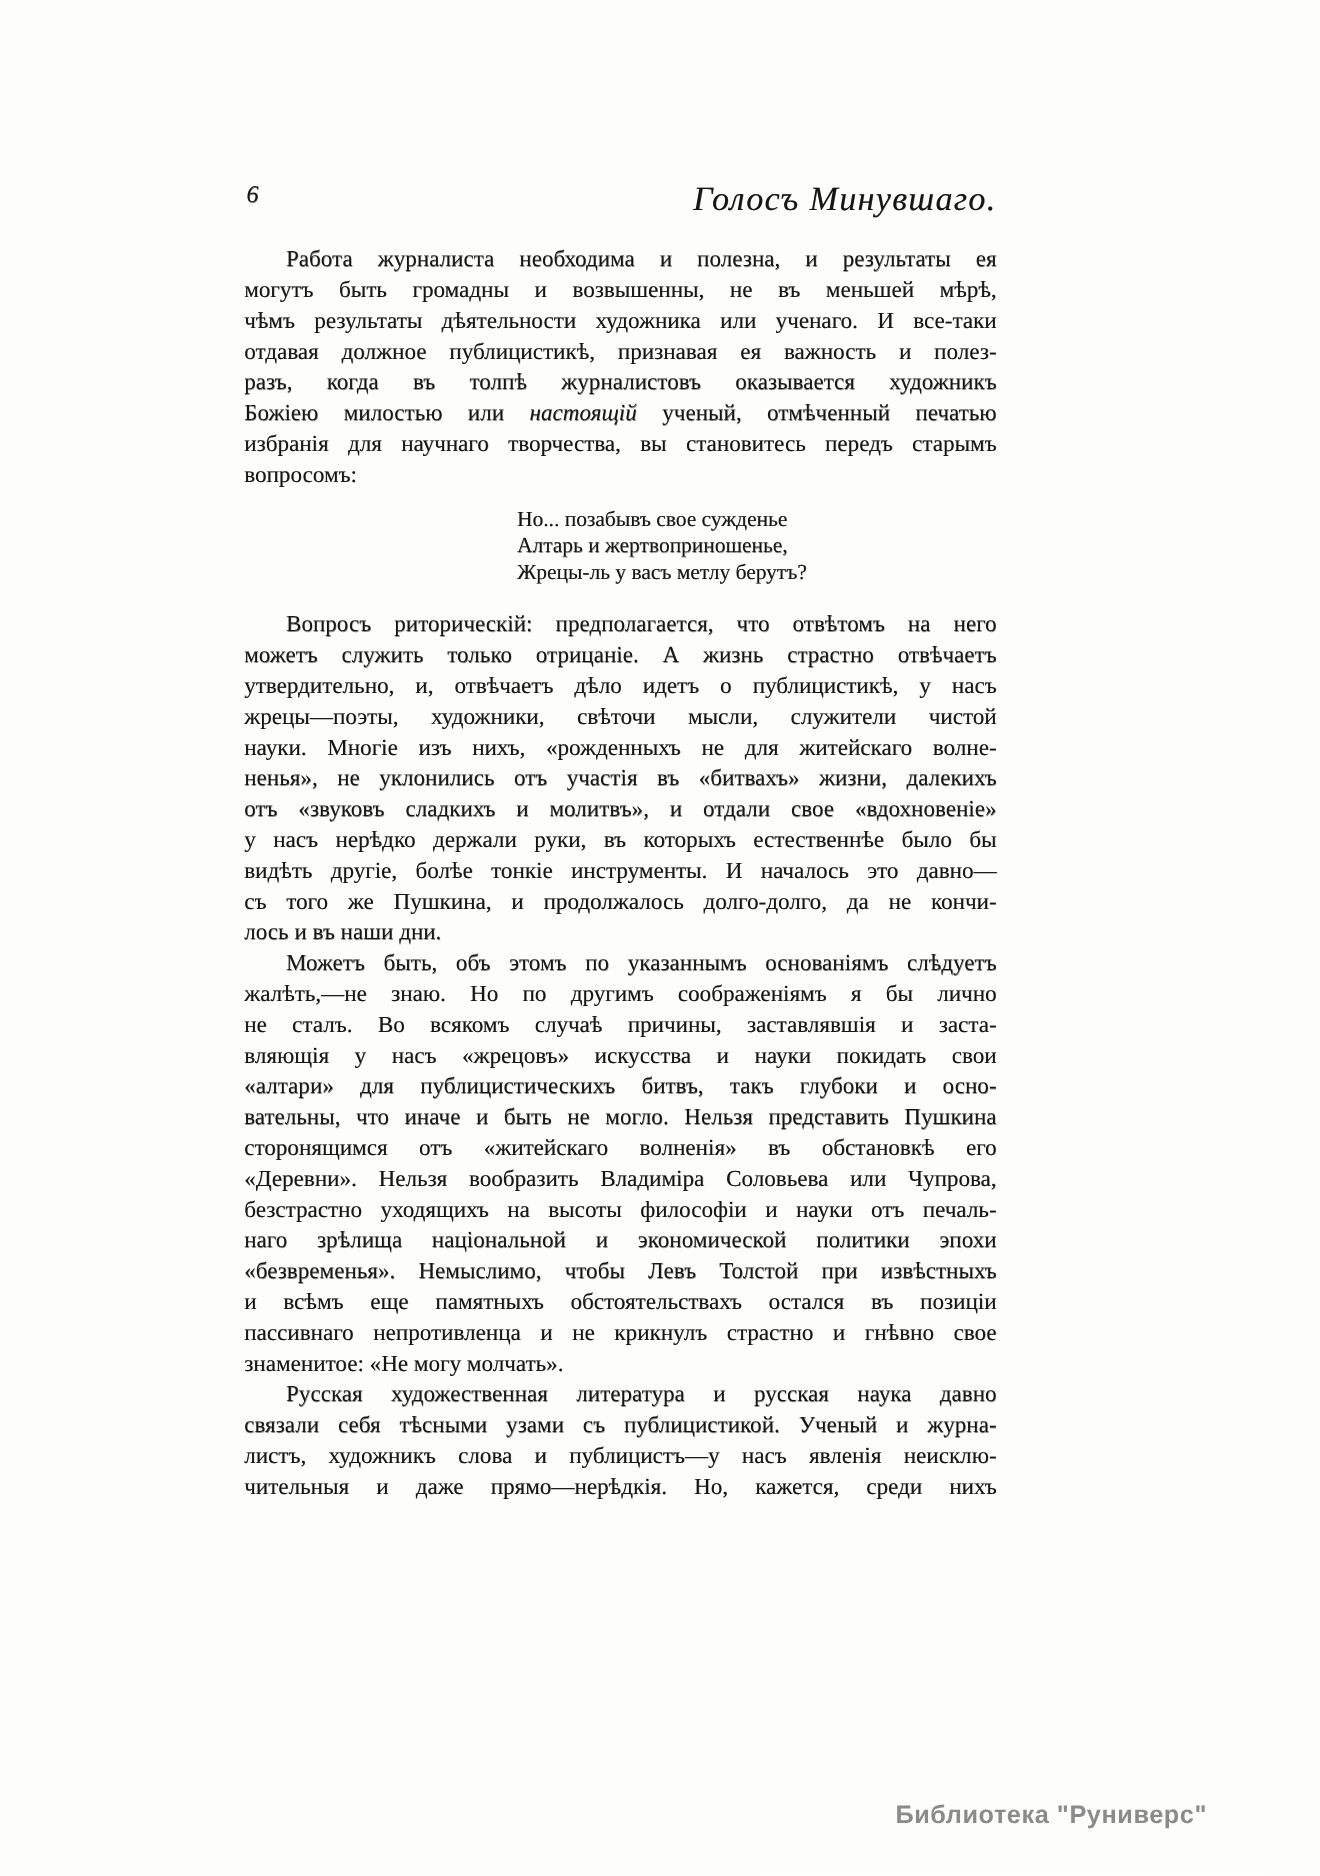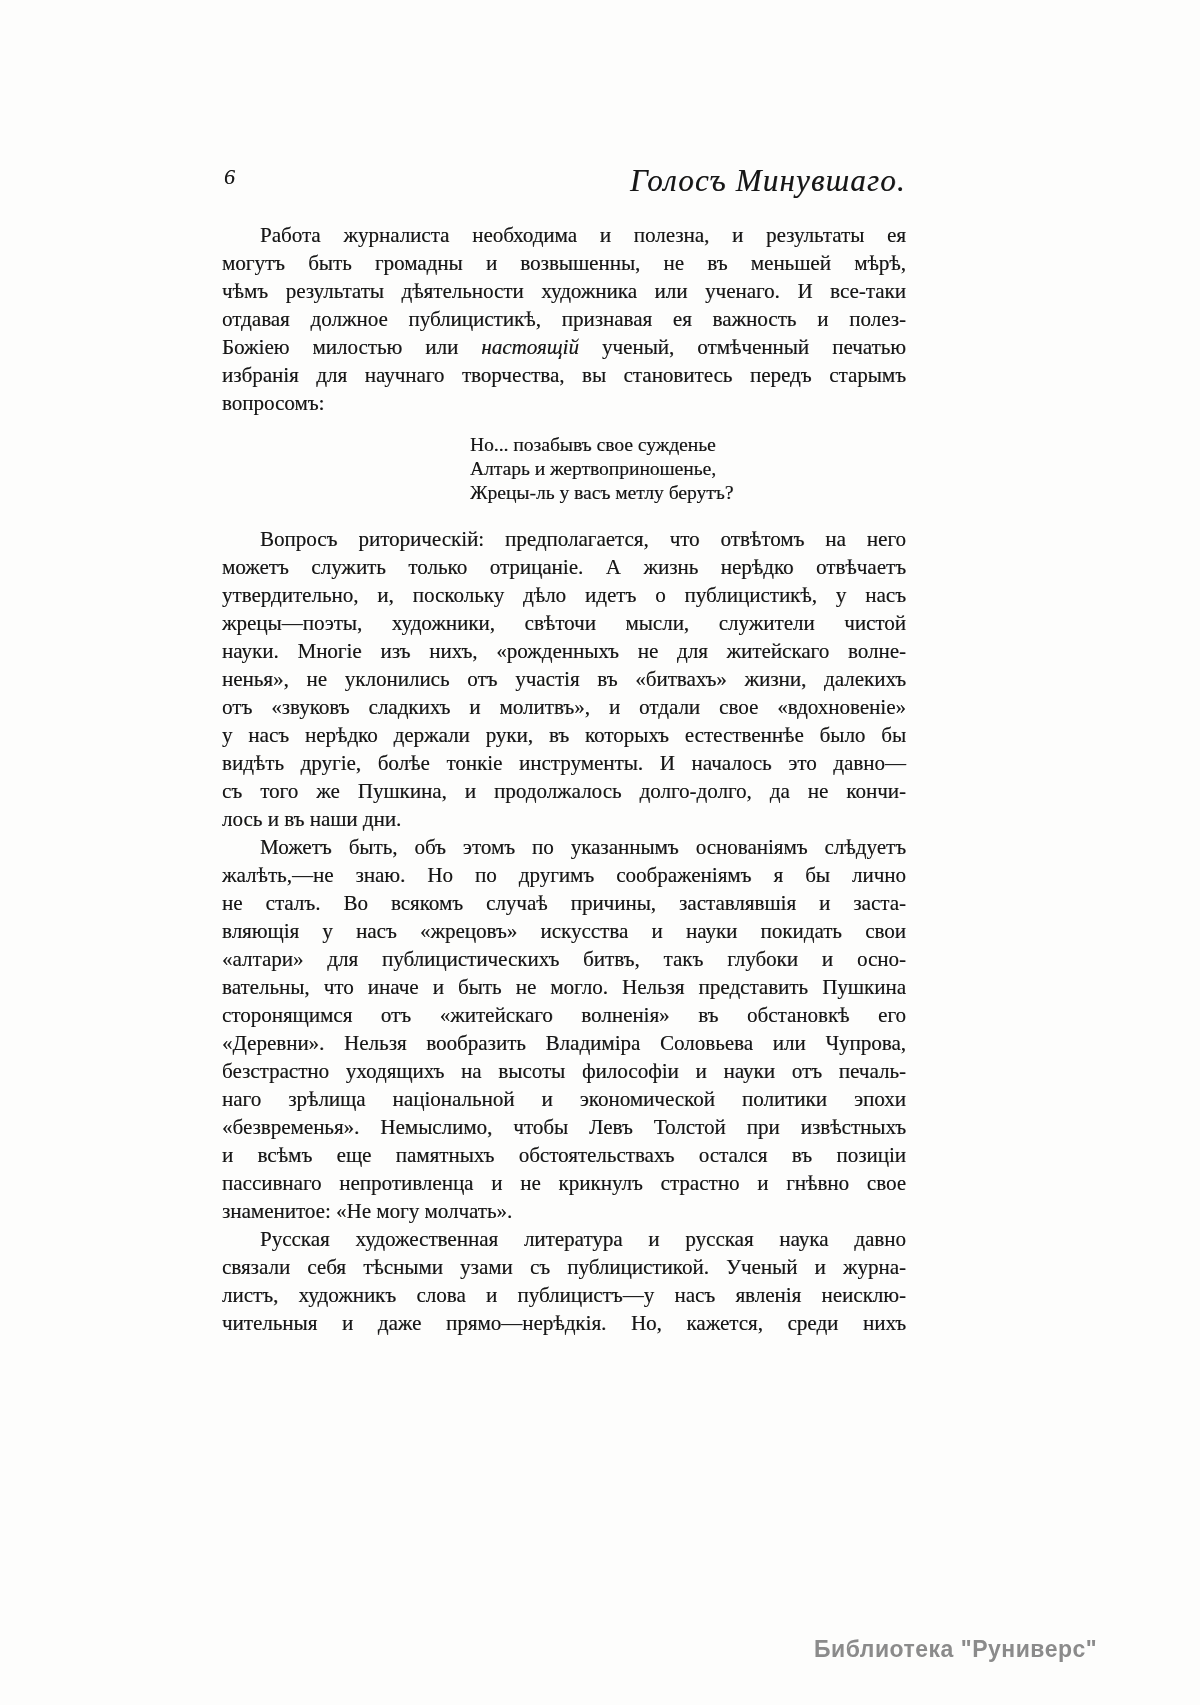--- a/index.html
+++ b/index.html
@@ -67,33 +67,34 @@
     <span class="page-num">6</span>
     <div class="header-title">Голосъ Минувшаго.</div>
   </div>
 
   <div class="text-block">
       <div class="para prose">
         <div class="line just indent">Работа журналиста необходима и полезна, и результаты ея</div>
         <div class="line just">могутъ быть громадны и возвышенны, не въ меньшей мѣрѣ,</div>
         <div class="line just">чѣмъ результаты дѣятельности художника или ученаго. И все-таки</div>
         <div class="line just">отдавая должное публицистикѣ, признавая ея важность и полез-</div>
+        <div class="line just">разъ, когда въ толпѣ журналистовъ оказывается художникъ</div>
         <div class="line just"><span>Божіею милостью или </span><span class="it">настоящій</span><span> ученый, отмѣченный печатью</span></div>
         <div class="line just">избранія для научнаго творчества, вы становитесь передъ старымъ</div>
         <div class="line">вопросомъ:</div>
       </div>
       <div class="para verse">
         <div class="line">Но... позабывъ свое сужденье</div>
         <div class="line">Алтарь и жертвоприношенье,</div>
         <div class="line">Жрецы-ль у васъ метлу берутъ?</div>
       </div>
       <div class="para prose">
         <div class="line just indent">Вопросъ риторическій: предполагается, что отвѣтомъ на него</div>
-        <div class="line just">можетъ служить только отрицаніе. А жизнь нерѣдко отвѣчаетъ</div>
-        <div class="line just">утвердительно, и, поскольку дѣло идетъ о публицистикѣ, у насъ</div>
+        <div class="line just">можетъ служить только отрицаніе. А жизнь страстно отвѣчаетъ</div>
+        <div class="line just">утвердительно, и, отвѣчаетъ дѣло идетъ о публицистикѣ, у насъ</div>
         <div class="line just">жрецы—поэты, художники, свѣточи мысли, служители чистой</div>
         <div class="line just">науки. Многіе изъ нихъ, «рожденныхъ не для житейскаго волне-</div>
         <div class="line just">ненья», не уклонились отъ участія въ «битвахъ» жизни, далекихъ</div>
         <div class="line just">отъ «звуковъ сладкихъ и молитвъ», и отдали свое «вдохновеніе»</div>
         <div class="line just">у насъ нерѣдко держали руки, въ которыхъ естественнѣе было бы</div>
         <div class="line just">видѣть другіе, болѣе тонкіе инструменты. И началось это давно—</div>
         <div class="line just">съ того же Пушкина, и продолжалось долго-долго, да не кончи-</div>
         <div class="line">лось и въ наши дни.</div>
       </div>
       <div class="para prose">

